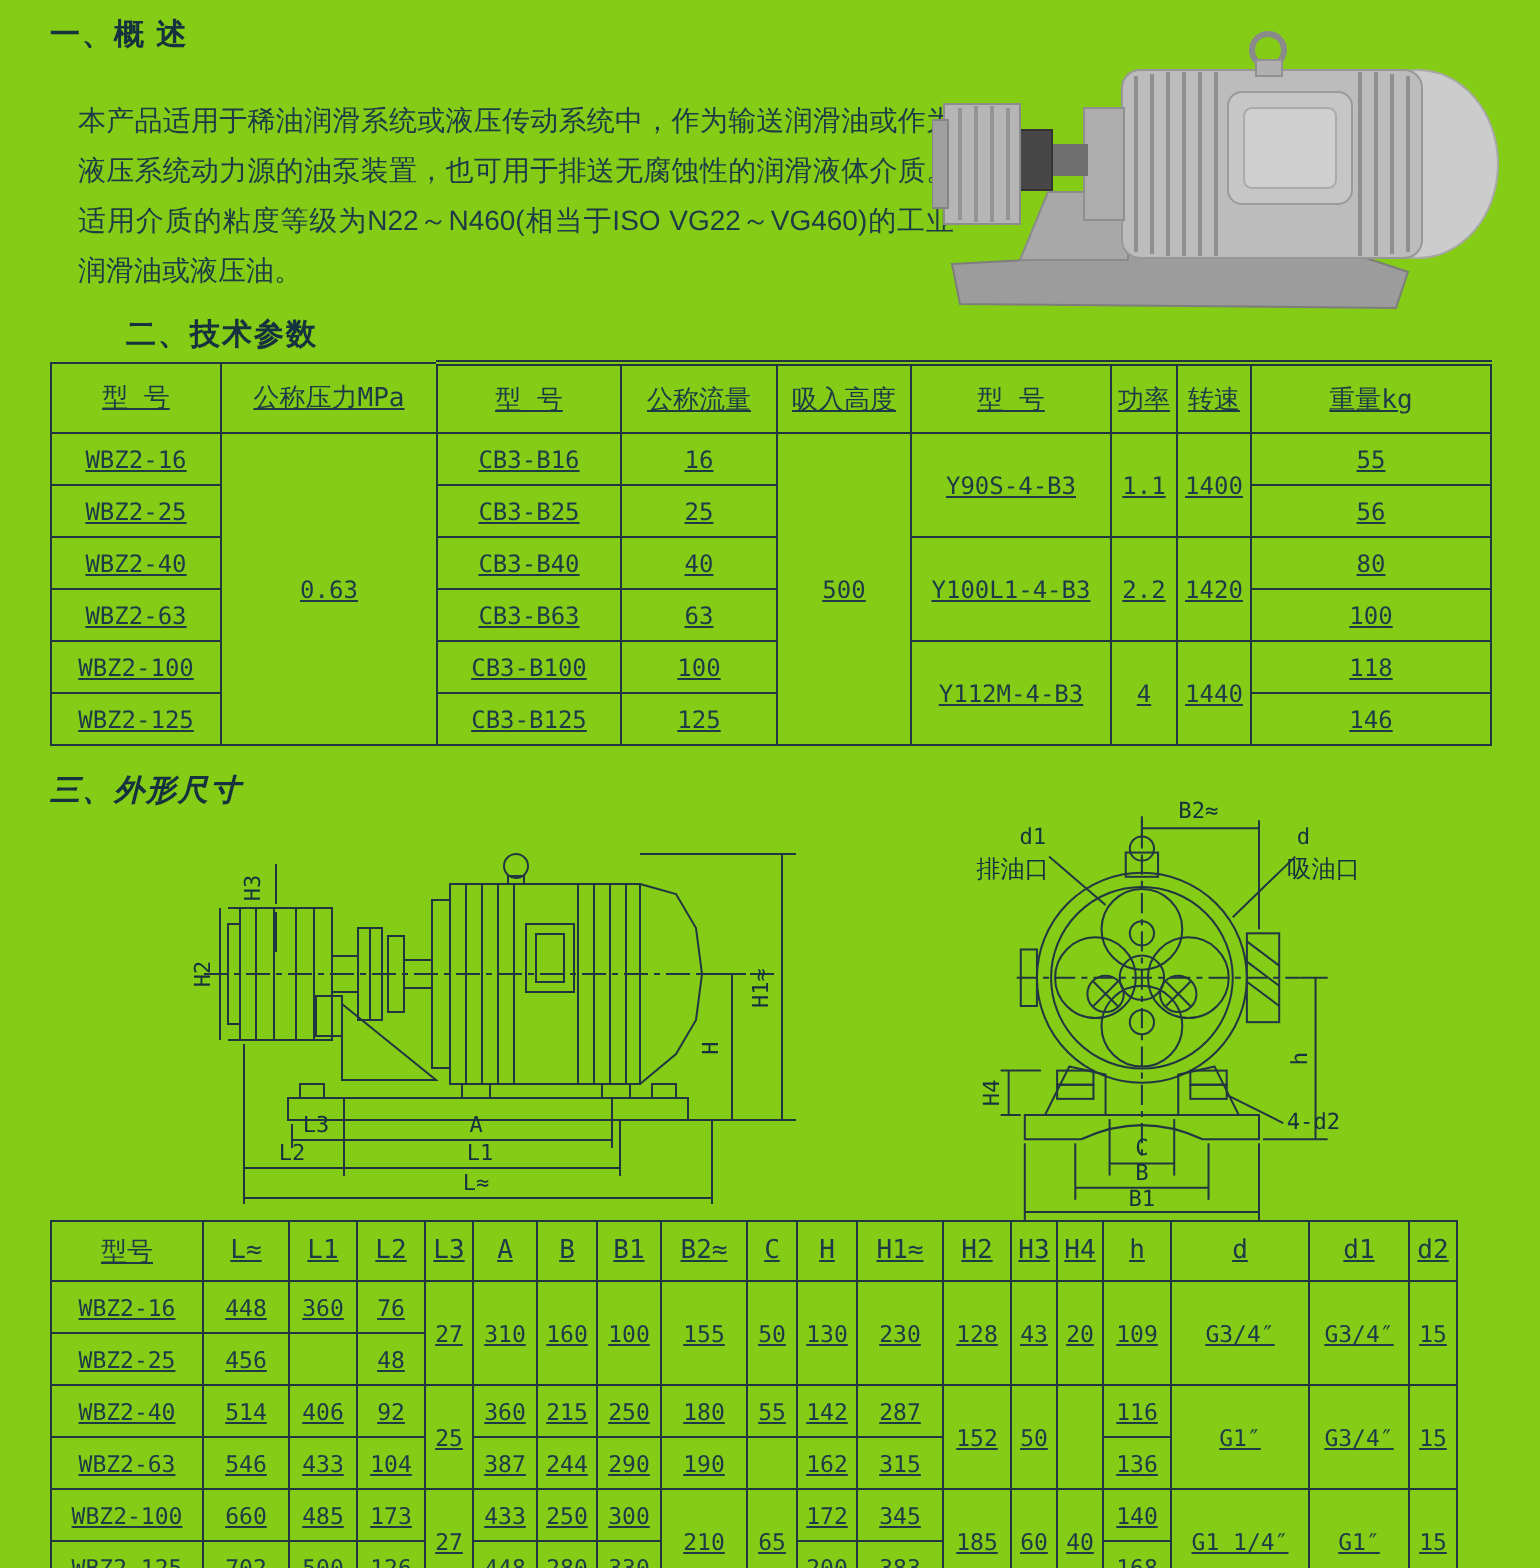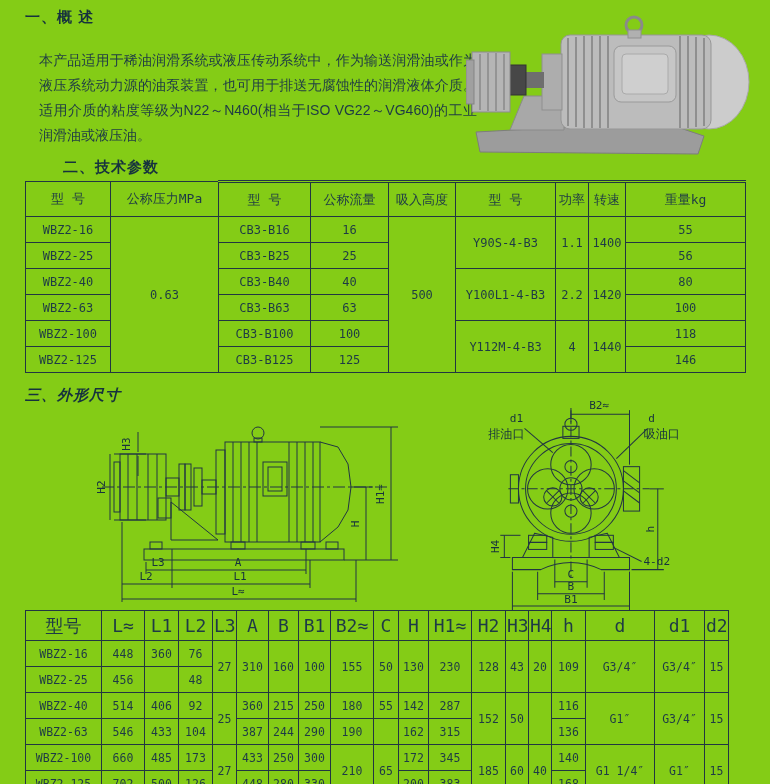--- a/index.html
+++ b/index.html
@@ -1,29 +1,29 @@
 <!DOCTYPE html>
 <html><head>
 <meta charset="utf-8">
 <style>
   html,body{margin:0;padding:0;background:#ffffff;}
   body{font-family:"Liberation Sans","DejaVu Sans",sans-serif;color:#1e3a46;}
   #page{position:relative;width:770px;height:784px;background:#84cc16;overflow:hidden;padding-left:19px;}
   .heading{position:absolute;left:25px;font-size:15px;font-weight:bold;letter-spacing:1px;color:#16323e;}
   #s1-body{position:absolute;left:39px;top:48px;width:438px;font-size:14px;line-height:25px;color:#1e3a46;text-align:justify;}
   #photo-wrap{position:absolute;left:466px;top:10px;width:300px;height:152px;}
-  table{border-collapse:collapse;table-layout:fixed;}
+  table{border-collapse:collapse;table-layout:fixed;text-decoration:underline;}
   td,th{border:1px solid #223642;text-align:center;vertical-align:middle;overflow:hidden;white-space:nowrap;
         font-family:"DejaVu Sans Mono","Liberation Sans",sans-serif;font-weight:normal;color:#1e3a46;}
   #tech-table{position:absolute;left:25px;top:180px;width:720px;}
   #tech-table th{height:31px;font-size:13px;}
   #tech-table td{height:23px;font-size:12px;}
   #tech-table th.dbl{border-top:3px double #223642;}
   #dim-table{position:absolute;left:25px;top:610px;width:692px;}
-  #dim-table th{height:27px;font-size:18px;}
+  #dim-table th{height:27px;font-size:13px;}
   #dim-table td{height:23px;font-size:11.5px;}
   svg text{font-family:"DejaVu Sans Mono","Liberation Sans",sans-serif;fill:#16323e;}
   .draw{position:absolute;}
   .thin{stroke:#223642;stroke-width:1;fill:none;}
 </style>
 </head>
 <body>
 
 <div id="page">
 

